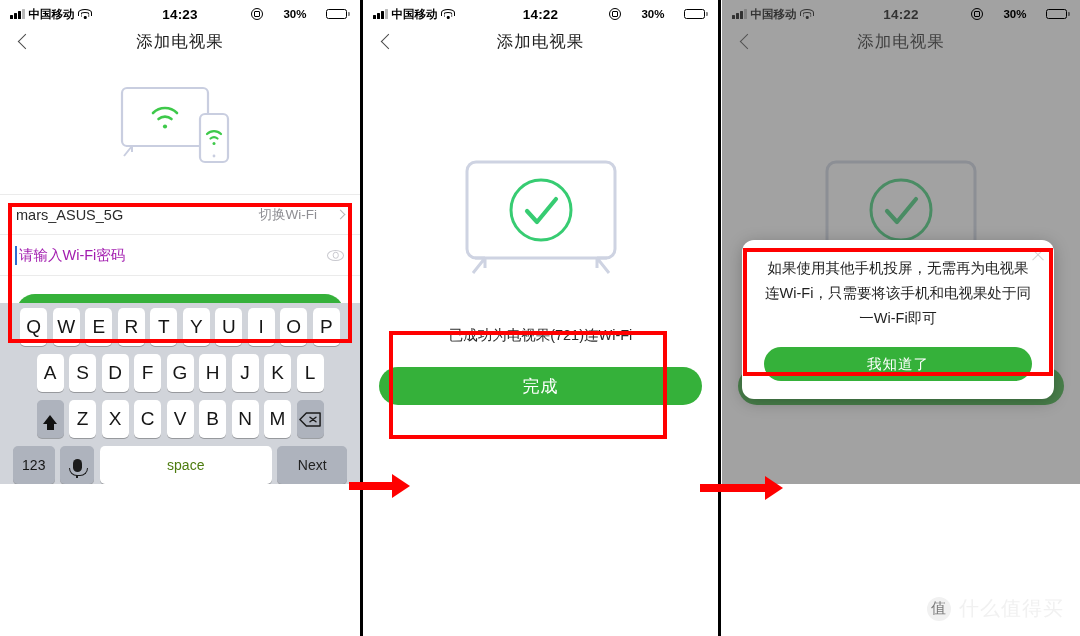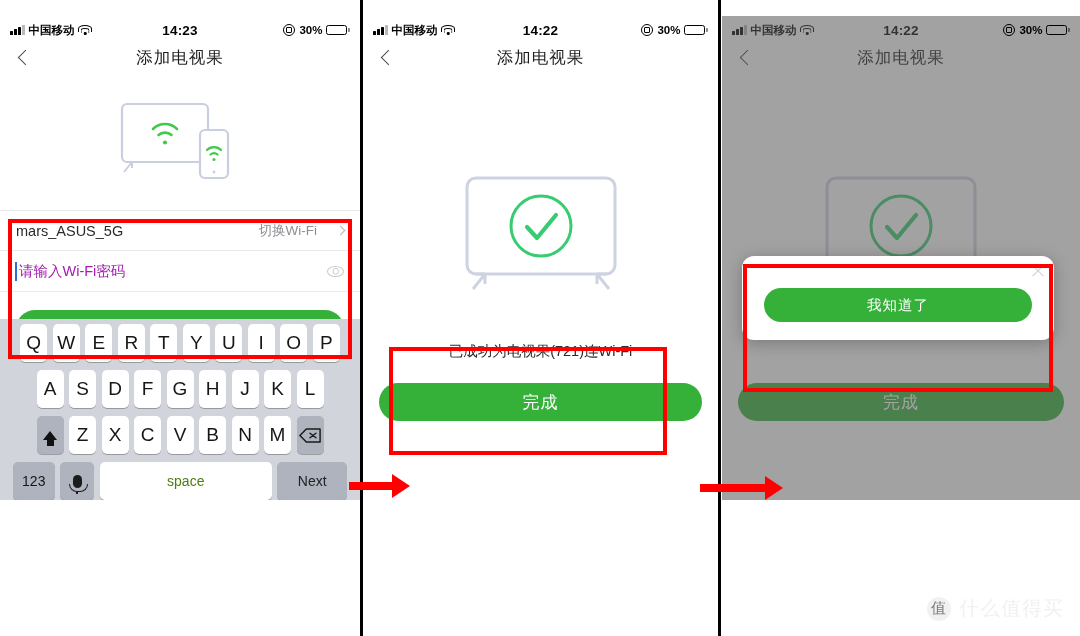--- a/index.html
+++ b/index.html
@@ -6,39 +6,39 @@
   body{
     width:1080px;height:636px;
     background:#ffffff;
     font-family:"Liberation Sans","DejaVu Sans",sans-serif;
     overflow:hidden;
     position:relative;
   }
   .stage{position:relative;width:1080px;height:636px;overflow:hidden;}
 
   
-  .panel{position:absolute;top:16px;height:484px;overflow:hidden;background:#fff;}
+  .panel{position:absolute;top:0;height:484px;overflow:hidden;background:#fff;}
   #panel1{left:0;width:360px;}
   #panel2{left:363px;width:355px;}
   #panel3{left:722px;width:358px;}
   .panel-sep{position:absolute;top:0;height:636px;width:3px;background:#000;}
   #sep1{left:360px;}
   #sep2{left:718px;}
 
   
   .statusbar{
     position:relative;height:24px;
     display:flex;align-items:center;
     padding:4px 10px 0 10px;
     font-size:12.5px;font-weight:bold;color:#000;
     box-sizing:border-box;
   }
   .sb-left{display:flex;align-items:center;gap:4px;flex:0 0 auto;}
   .sb-center{position:absolute;left:0;right:0;text-align:center;font-size:13.5px;font-weight:bold;letter-spacing:.2px;pointer-events:none;}
-  .sb-right{margin-left:auto;display:flex;align-items:center;gap:4px;z-index:2;}
+  .sb-right{margin-left:auto;display:flex;align-items:center;gap:20px;z-index:2;}
   .signal{display:inline-flex;align-items:flex-end;gap:1.5px;height:10px;}
   .signal i{display:block;width:2.5px;background:#000;border-radius:.5px;}
   .signal i:nth-child(1){height:4px;}
   .signal i:nth-child(2){height:6px;}
   .signal i:nth-child(3){height:8px;}
   .signal i:nth-child(4){height:10px;background:#b9b9b9;}
   .carrier{font-size:11.5px;font-weight:bold;}
   .wifi-sb{position:relative;width:13px;height:10px;}
   .wifi-sb span{position:absolute;left:50%;transform:translateX(-50%);border:1.6px solid #000;border-bottom:none;border-radius:50% 50% 0 0;}
   .wifi-sb span:nth-child(1){width:12px;height:6px;top:0;}
@@ -370,20 +370,21 @@
     </div>
 
     <div class="succ-msg" style="margin-top:50px;visibility:hidden">已成功为电视果(721)连Wi-Fi</div>
 
     <div class="btn" style="height:38px;margin:22px 16px 0 16px;background:#35b13a;">完成</div>
 
     <div class="dim"></div>
 
     <div class="dialog" style="left:20px;top:240px;width:312px;padding:16px 0 18px 0;">
       <div class="dlg-x"></div>
+      <div class="dlg-text" style="padding:0 22px">如果使用其他手机投屏，无需再为电视果连Wi-Fi，只需要将该手机和电视果处于同一Wi-Fi即可</div>
       <div class="btn btn-know" style="margin-top:16px">我知道了</div>
     </div>
 
     <div class="redbox" style="left:21px;top:248px;width:310px;height:128px;"></div>
   </div>
 
   <div class="arrow" style="left:349px;top:482px;width:44px;"></div>
   <div class="arrow" style="left:700px;top:484px;width:66px;"></div>
 
   <div class="wm">

